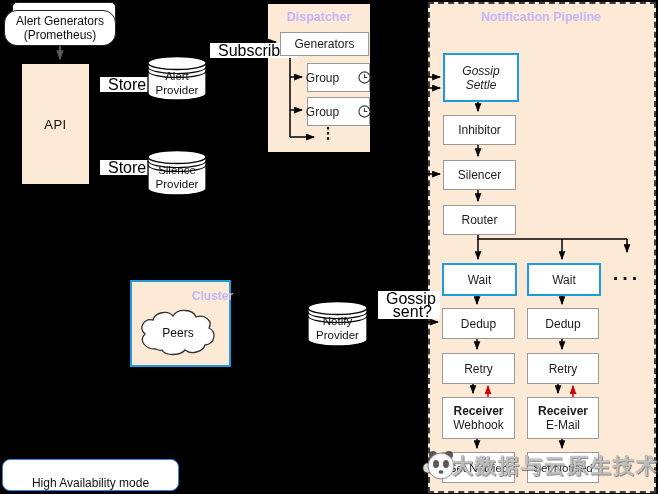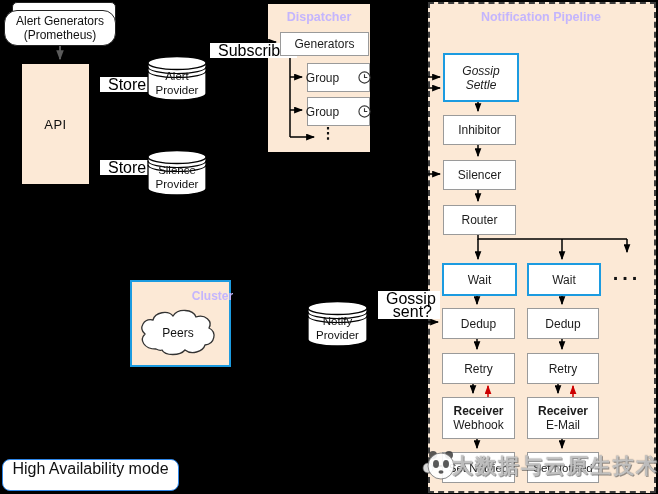--- a/index.html
+++ b/index.html
@@ -22,22 +22,22 @@
   .title{font-weight:bold;font-size:12.5px;text-align:center;color:#c4b5fd;}
 
   .lbl{background:#fff;color:#000;font-size:16px;line-height:13px;padding:1px 8px;text-align:right;}
 
   .more{font-weight:bold;color:#111;text-align:center;}
 
   
   .round{position:absolute;background:#fff;border:1px solid #222;border-radius:5px;z-index:3;}
   #alertgen{display:flex;flex-direction:column;align-items:center;justify-content:center;
             font-size:12px;line-height:14px;text-align:left;border-radius:13px;}
-  #ha{border:1.5px solid #2E86E8;border-radius:8px;display:flex;align-items:flex-start;
-      justify-content:center;font-size:16px;}
+  #ha{border:1.5px solid #2E86E8;border-radius:8px;display:flex;align-items:flex-end;
+      justify-content:center;font-size:12px;}
 
   
   .cyl{position:absolute;z-index:3;}
   .cyl svg{position:absolute;left:0;top:0;}
   .cyl .cyltext{position:absolute;left:0;right:0;top:15px;font-size:11.5px;line-height:13.5px;
                 text-align:center;color:#111;}
 
   
   #api{left:22px;top:64px;width:67px;height:120px;display:flex;align-items:center;
        justify-content:center;font-size:13px;letter-spacing:.5px;}

